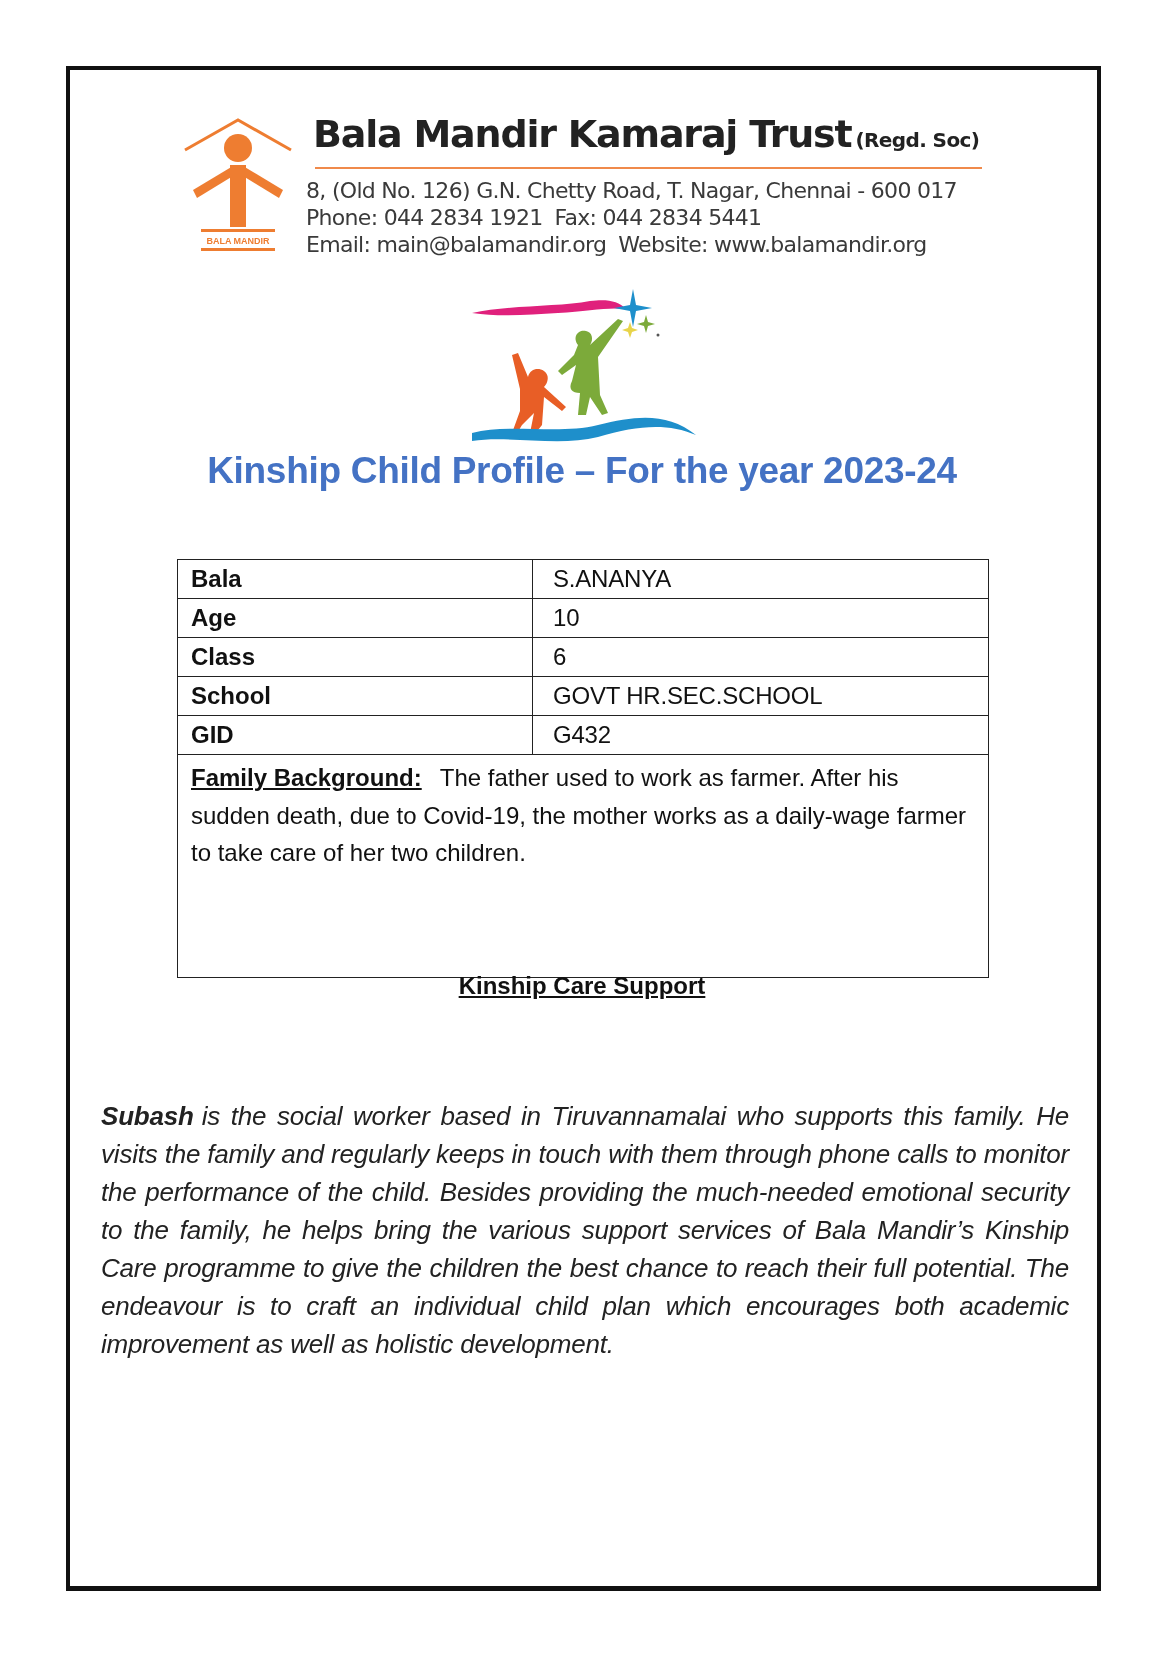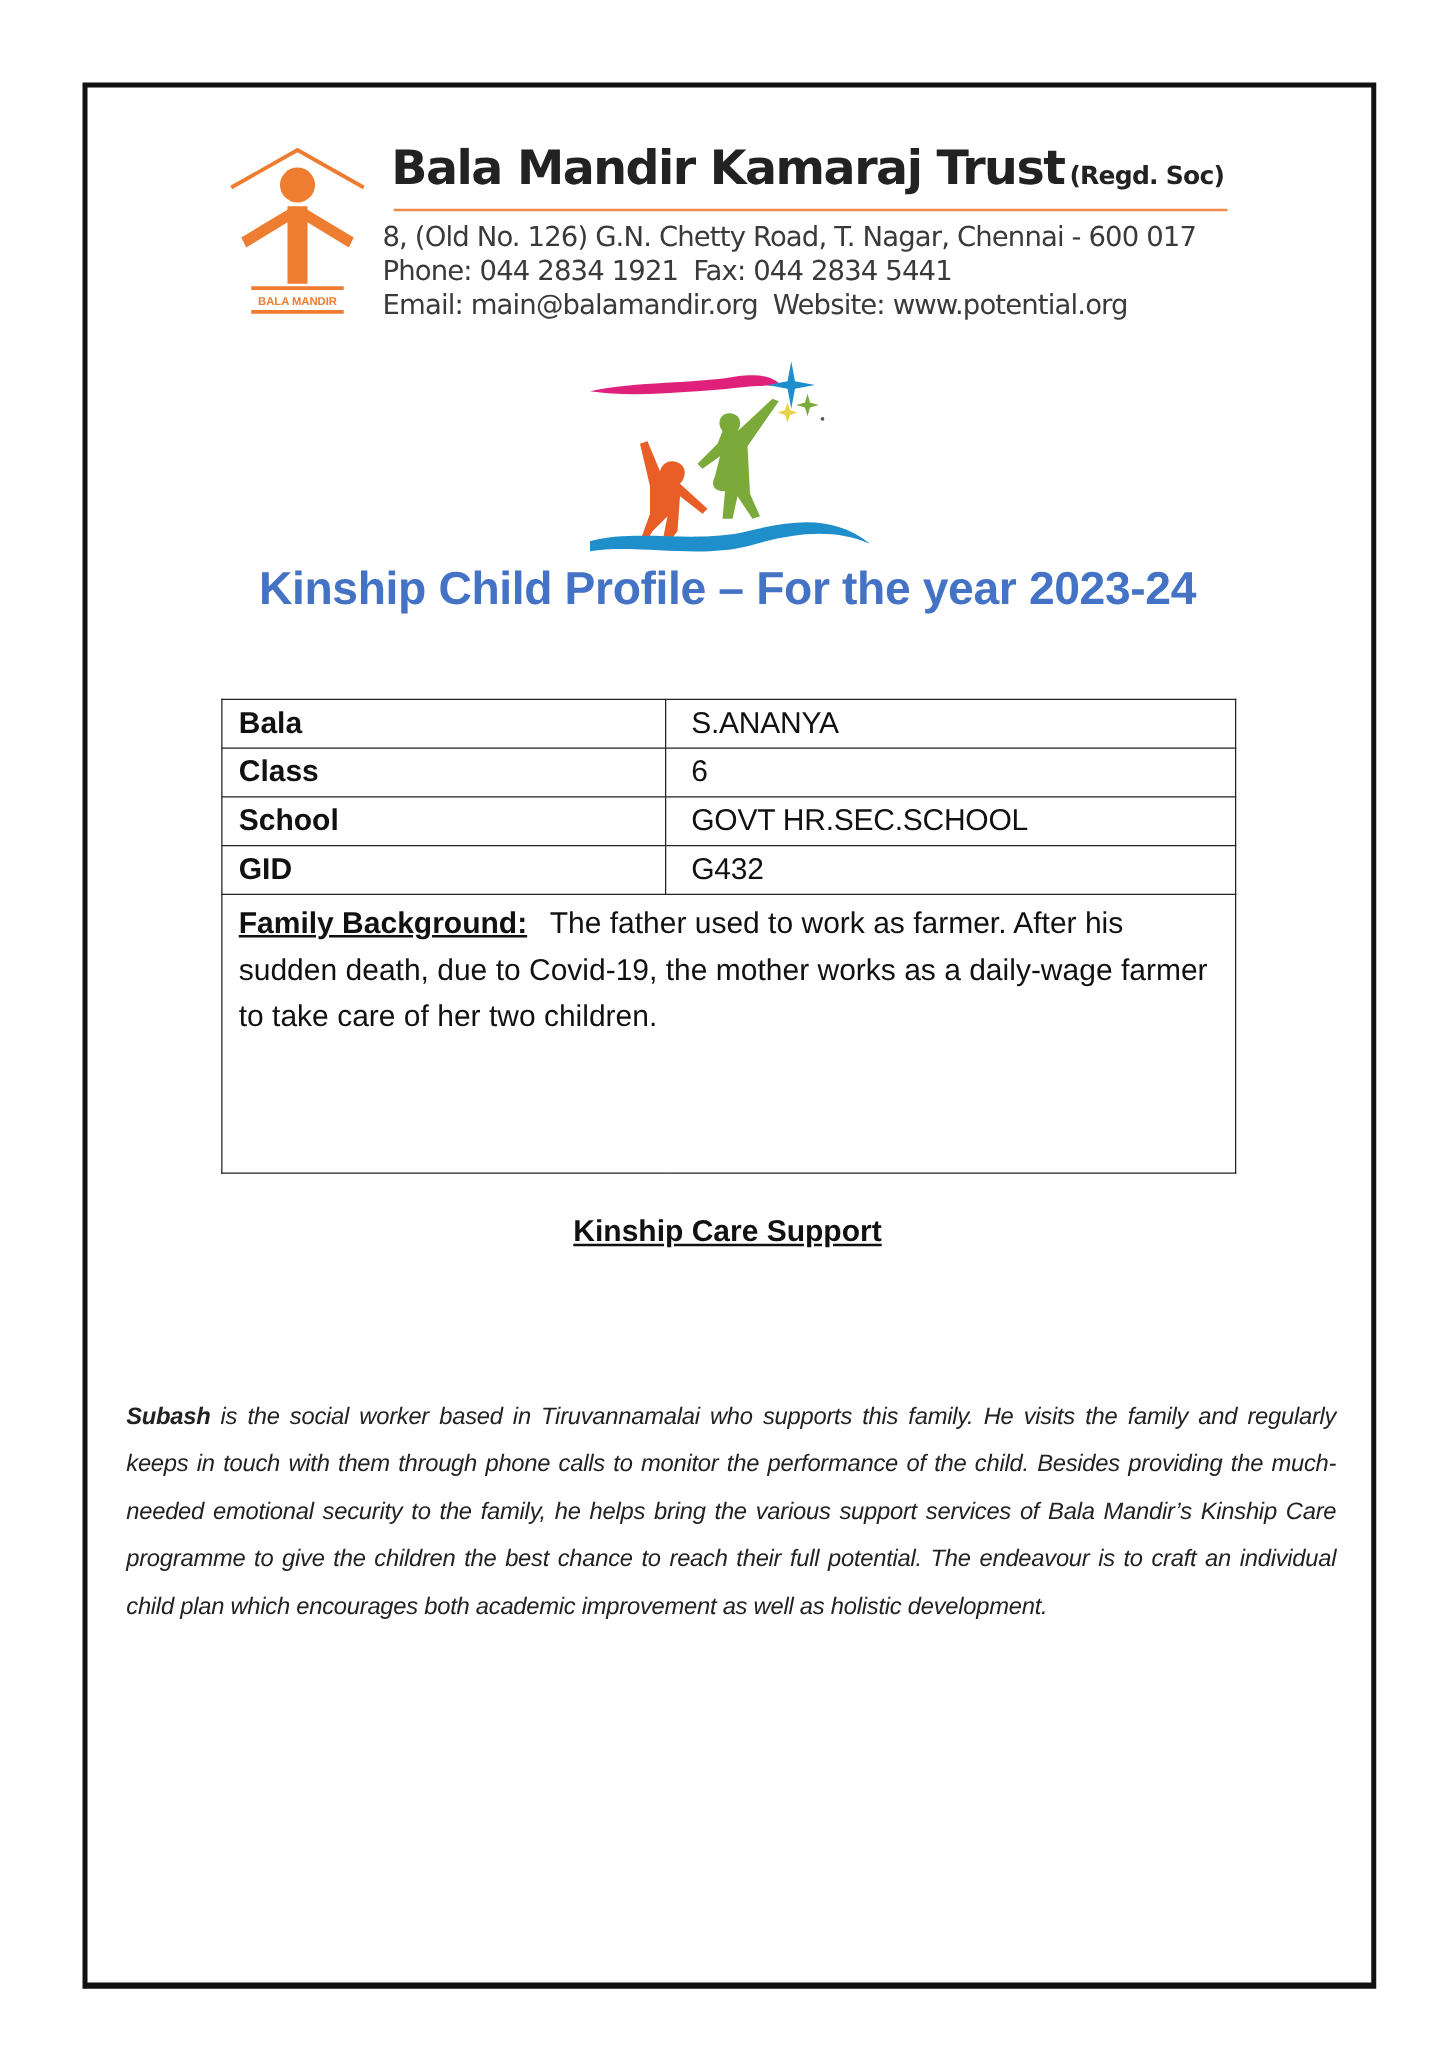--- a/index.html
+++ b/index.html
@@ -48,22 +48,22 @@
   .profile-table td.bg-cell { height: 223px; vertical-align: top; padding-top: 4px; line-height: 37.5px; }
   .bg-label { font-weight: bold; text-decoration: underline; margin-right: 18px; }
 
   .section-heading {
     position: absolute; left: 0; width: 1164px; top: 972px; text-align: center;
     font-weight: bold; font-size: 24px; text-decoration: underline; color: #111;
   }
 
   .support-para {
     position: absolute; left: 101px; top: 1097px; width: 968px;
-    font-family: "Liberation Sans", sans-serif; font-style: italic; font-size: 19px;
-    line-height: 38px; text-align: justify; color: #222; letter-spacing: -0.2px; margin-top: 18px;
+    font-family: "Liberation Sans", sans-serif; font-style: italic; font-size: 26px;
+    line-height: 38px; text-align: justify; color: #222; letter-spacing: -0.2px;
   }
   .support-para .worker { font-weight: bold; margin-right: 8px; }
 </style>
 </head>
 <body>
 
 <div class="page-border"></div>
 
 <svg class="org-logo" viewBox="0 0 110 140">
   <polyline points="2,32 55,2 108,32" fill="none" stroke="#EE7D31" stroke-width="3"></polyline>
@@ -73,21 +73,21 @@
   <polygon points="100,72 96,80 60,58 60,48" fill="#EE7D31"></polygon>
   <rect x="18" y="111" width="74" height="3" fill="#EE7D31"></rect>
   <text x="55" y="126" text-anchor="middle" font-family="Liberation Sans, sans-serif" font-size="9" font-weight="bold" fill="#EE7D31">BALA MANDIR</text>
   <rect x="18" y="130" width="74" height="3" fill="#EE7D31"></rect>
 </svg>
 
 <div class="org-name"><span>Bala Mandir Kamaraj Trust</span><span class="org-regd">(Regd. Soc)</span></div>
 <div class="org-rule"></div>
 <div class="org-line l1">8, (Old No. 126) G.N. Chetty Road, T. Nagar, Chennai - 600 017</div>
 <div class="org-line l2"><span>Phone: 044 2834 1921</span><span class="gap"></span><span>Fax: 044 2834 5441</span></div>
-<div class="org-line l3"><span>Email: main@balamandir.org</span><span class="gap"></span><span>Website: www.potential.org</span></div>
+<div class="org-line l3"><span>Email: main@balamandir.org</span><span class="gap"></span><span>Website: www.balamandir.org</span></div>
 
 <svg class="kids-logo" viewBox="0 0 230 165">
   <path d="M4,28 C40,20 90,22 122,16 C140,14 150,16 158,24 C140,22 120,26 90,28 C60,30 30,32 4,28 Z" fill="#E0217C"></path>
   <g fill="#1E8FCB">
     <path d="M165,4 L168,20 L184,23 L168,26 L165,42 L162,26 L146,23 L162,20 Z"></path>
   </g>
   <path d="M178,30 L180,37 L187,39 L180,41 L178,48 L176,41 L169,39 L176,37 Z" fill="#7CAA3A"></path>
   <path d="M162,37 L164,43 L170,45 L164,47 L162,53 L160,47 L154,45 L160,43 Z" fill="#E8D44A"></path>
   <circle cx="190" cy="50" r="1.5" fill="#555"></circle>
 
@@ -100,20 +100,24 @@
 
 <div class="doc-title">Kinship Child Profile – For the year 2023-24</div>
 
 <table class="profile-table">
   <tbody>
       <tr>
     <td class="label">Bala</td>
     <td class="value">S.ANANYA</td>
   </tr>
   <tr>
+    <td class="label">Age</td>
+    <td class="value">10</td>
+  </tr>
+  <tr>
     <td class="label">Class</td>
     <td class="value">6</td>
   </tr>
   <tr>
     <td class="label">School</td>
     <td class="value">GOVT HR.SEC.SCHOOL</td>
   </tr>
   <tr>
     <td class="label">GID</td>
     <td class="value">G432</td>

